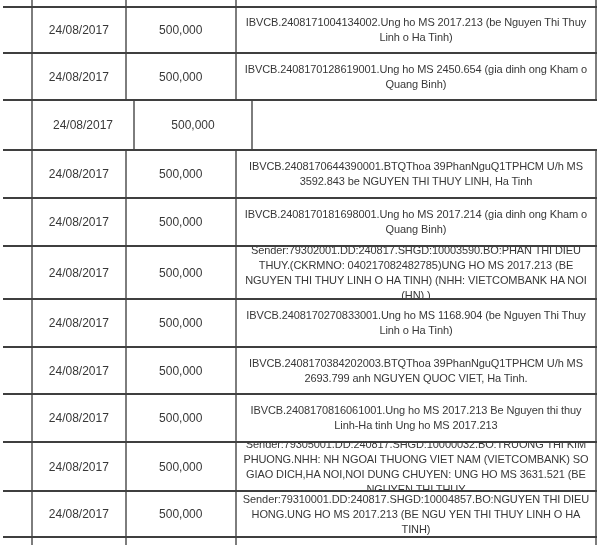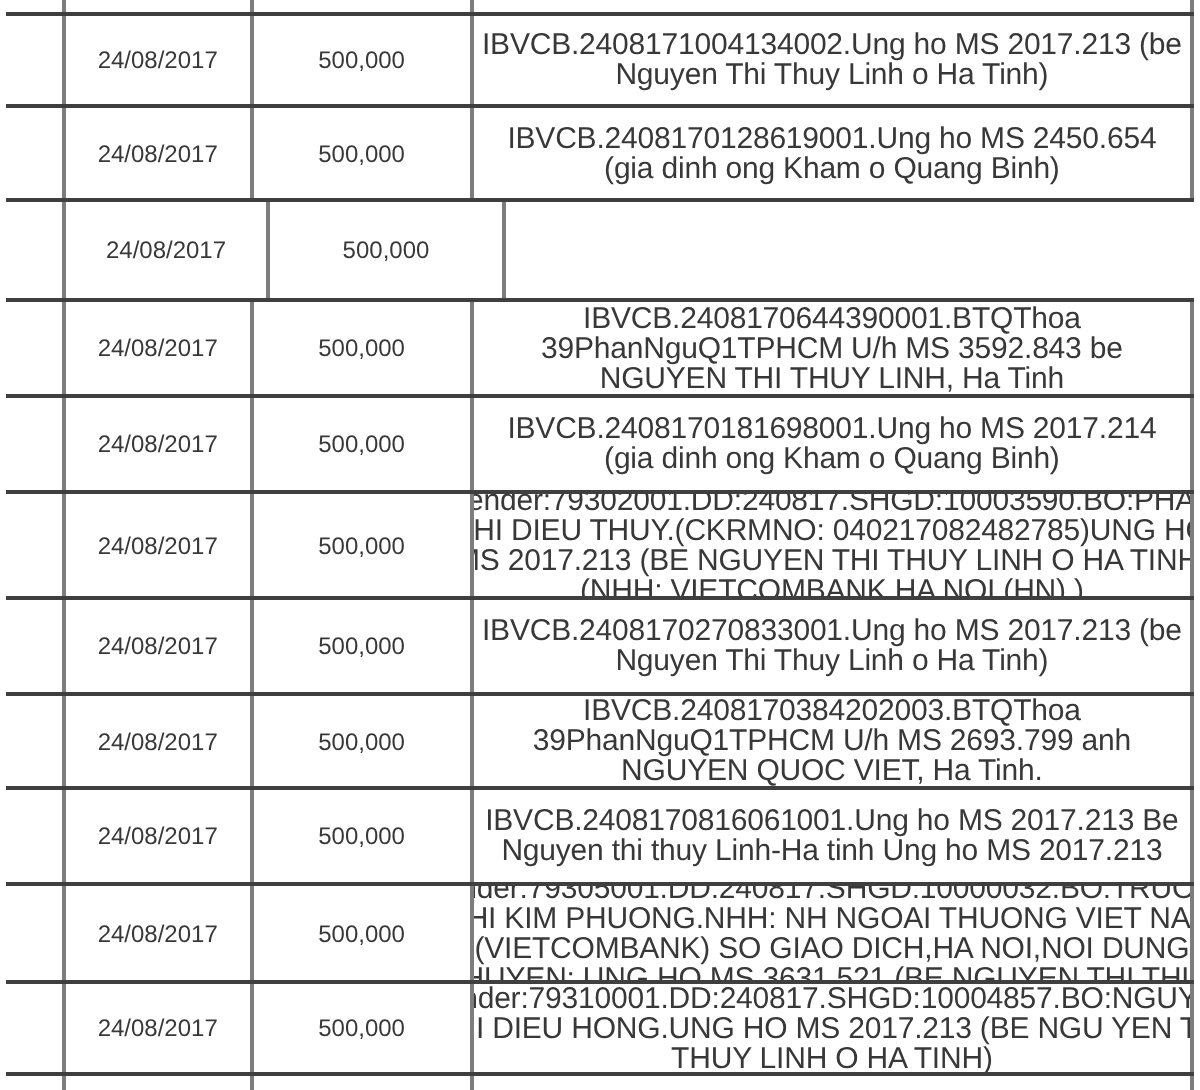--- a/index.html
+++ b/index.html
@@ -27,21 +27,21 @@
   .cell{
     box-sizing:border-box;
     border-left:2px solid var(--border-v);
     display:flex;align-items:center;justify-content:center;
     text-align:center;overflow:hidden;
   }
   .cell:last-child{border-right:2px solid var(--border-v);}
   .cell.date{width:102px;font-size:12px;margin-left:28px;}
   .cell.amount{width:120px;font-size:12px;}
   .cell.desc{
-    width:394px;font-size:15px;line-height:15px;
+    width:394px;font-size:11px;line-height:15px;
     letter-spacing:-0.1px;padding:0 3px;
   }
 </style>
 </head>
 <body>
 
 <div class="sheet">
   <div class="tbl">
 
     <div class="row partial-top">
@@ -69,21 +69,21 @@
     <div class="cell date">24/08/2017</div>
     <div class="cell amount">500,000</div>
     <div class="cell desc">IBVCB.2408170181698001.Ung ho MS 2017.214 (gia dinh ong Kham o Quang Binh)</div>
   </div><div class="row" style="height: 53px;">
     <div class="cell date">24/08/2017</div>
     <div class="cell amount">500,000</div>
     <div class="cell desc">Sender:79302001.DD:240817.SHGD:10003590.BO:PHAN THI DIEU THUY.(CKRMNO: 040217082482785)UNG HO MS 2017.213 (BE NGUYEN THI THUY LINH O HA TINH) (NHH: VIETCOMBANK HA NOI (HN) )</div>
   </div><div class="row" style="height: 48px;">
     <div class="cell date">24/08/2017</div>
     <div class="cell amount">500,000</div>
-    <div class="cell desc">IBVCB.2408170270833001.Ung ho MS 2017.213 (be Nguyen Thi Thuy Linh o Ha Tinh)</div>
+    <div class="cell desc">IBVCB.2408170270833001.Ung ho MS 1168.904 (be Nguyen Thi Thuy Linh o Ha Tinh)</div>
   </div><div class="row" style="height: 47px;">
     <div class="cell date">24/08/2017</div>
     <div class="cell amount">500,000</div>
     <div class="cell desc">IBVCB.2408170384202003.BTQThoa 39PhanNguQ1TPHCM U/h MS 2693.799 anh NGUYEN QUOC VIET, Ha Tinh.</div>
   </div><div class="row" style="height: 48px;">
     <div class="cell date">24/08/2017</div>
     <div class="cell amount">500,000</div>
     <div class="cell desc">IBVCB.2408170816061001.Ung ho MS 2017.213 Be Nguyen thi thuy Linh-Ha tinh Ung ho MS 2017.213</div>
   </div><div class="row" style="height: 49px;">
     <div class="cell date">24/08/2017</div>

